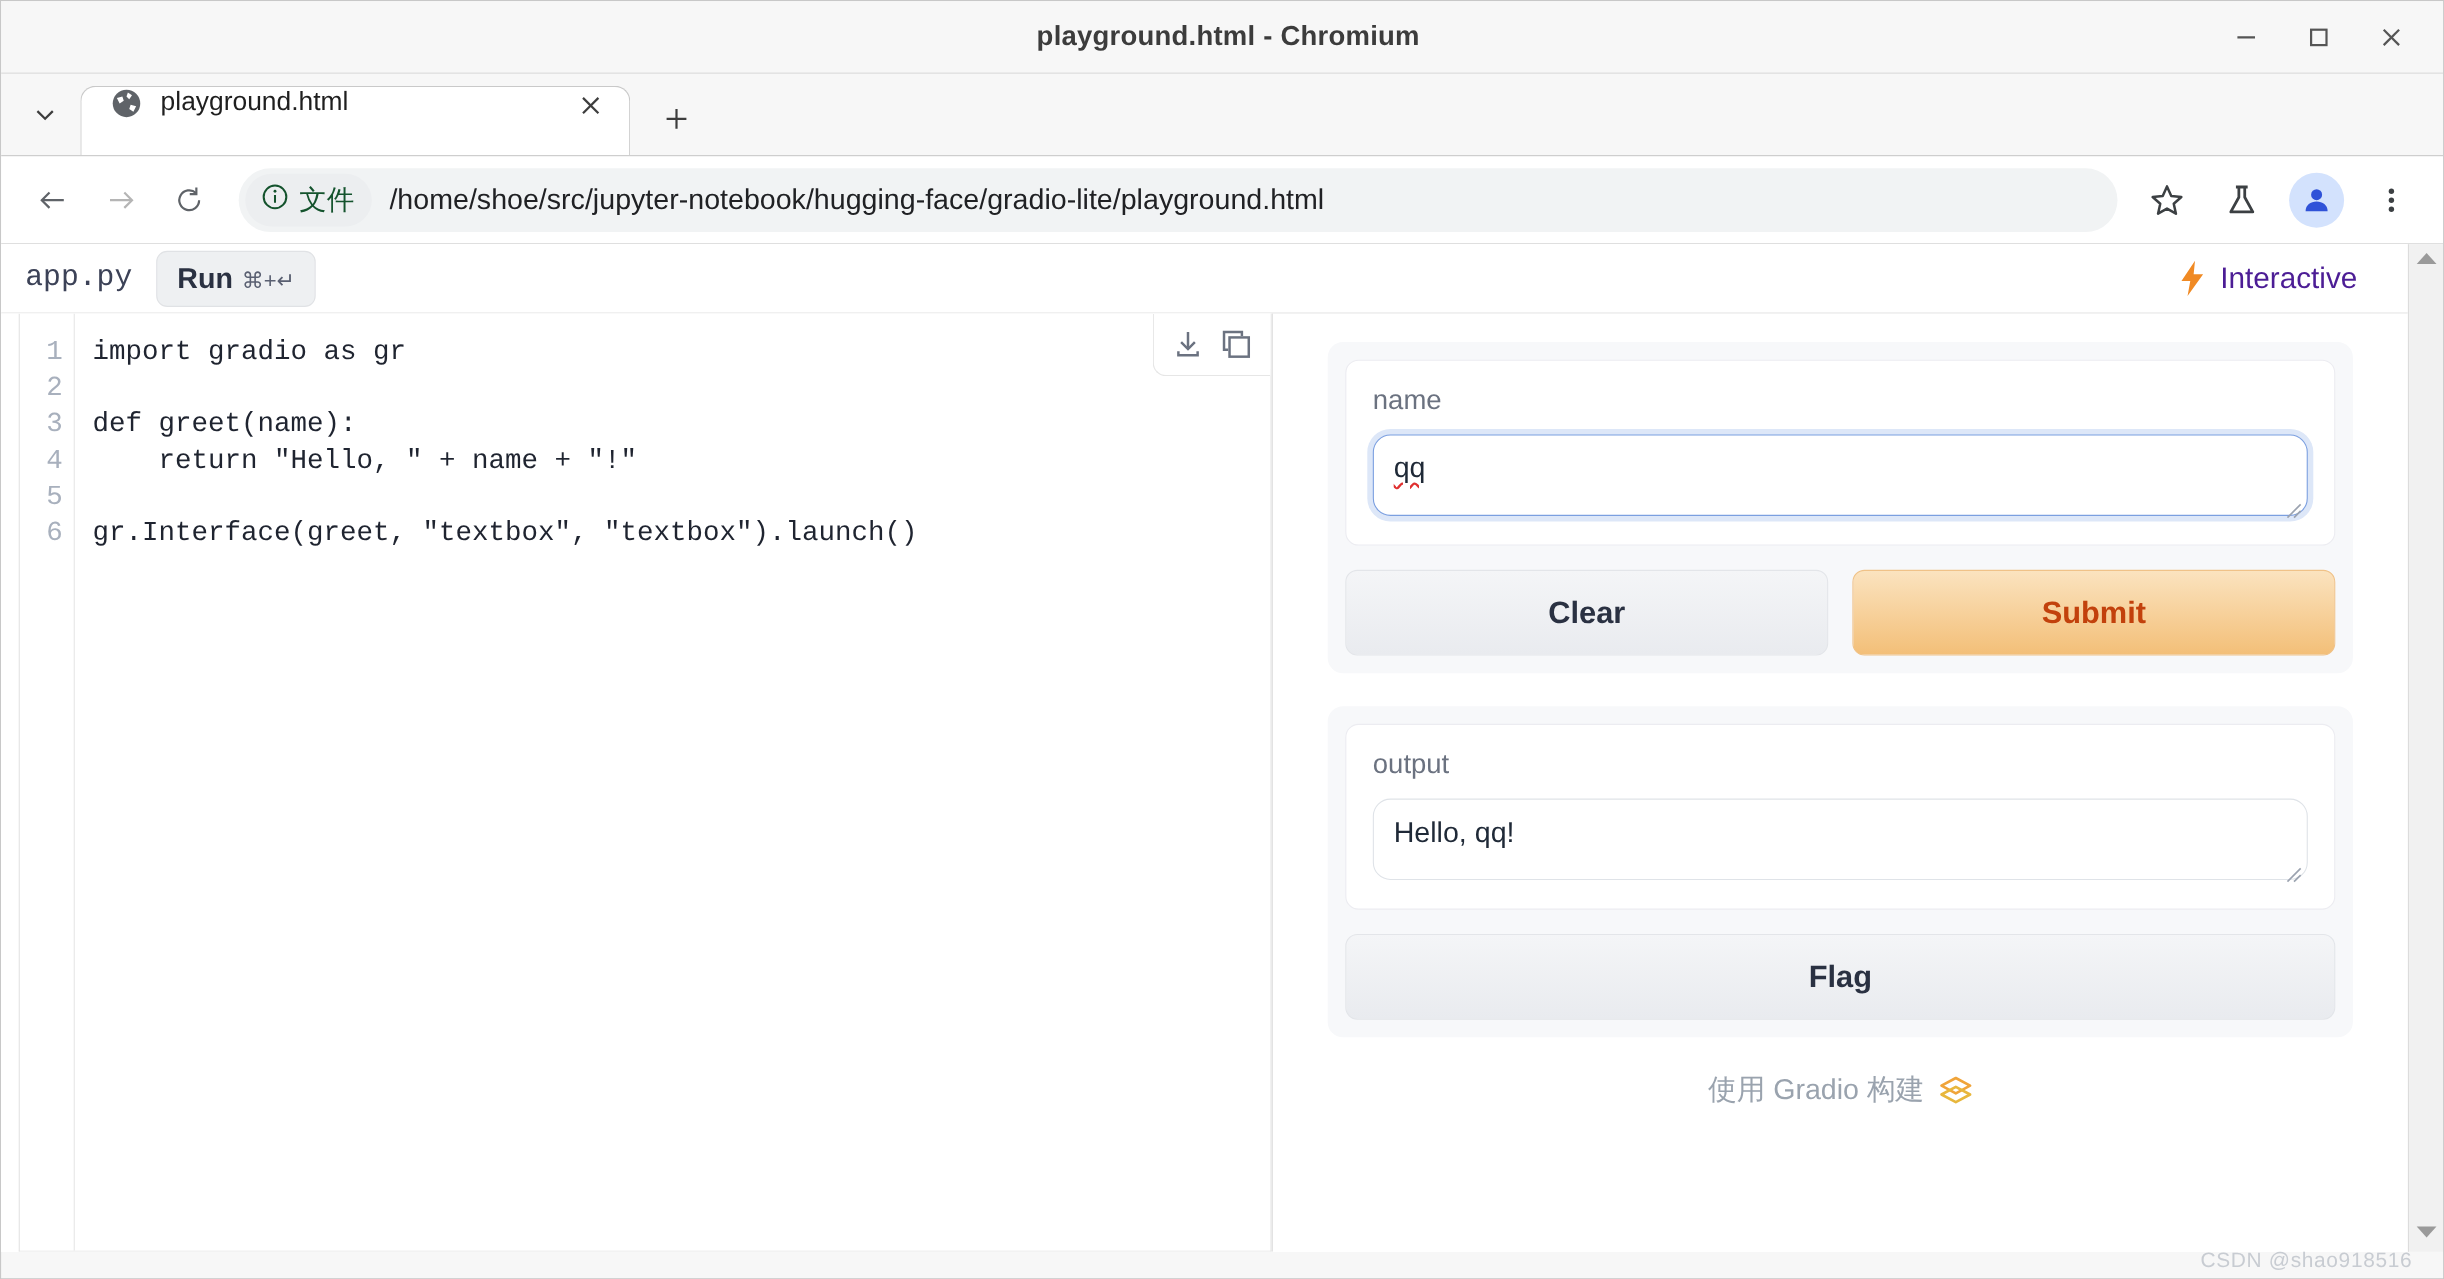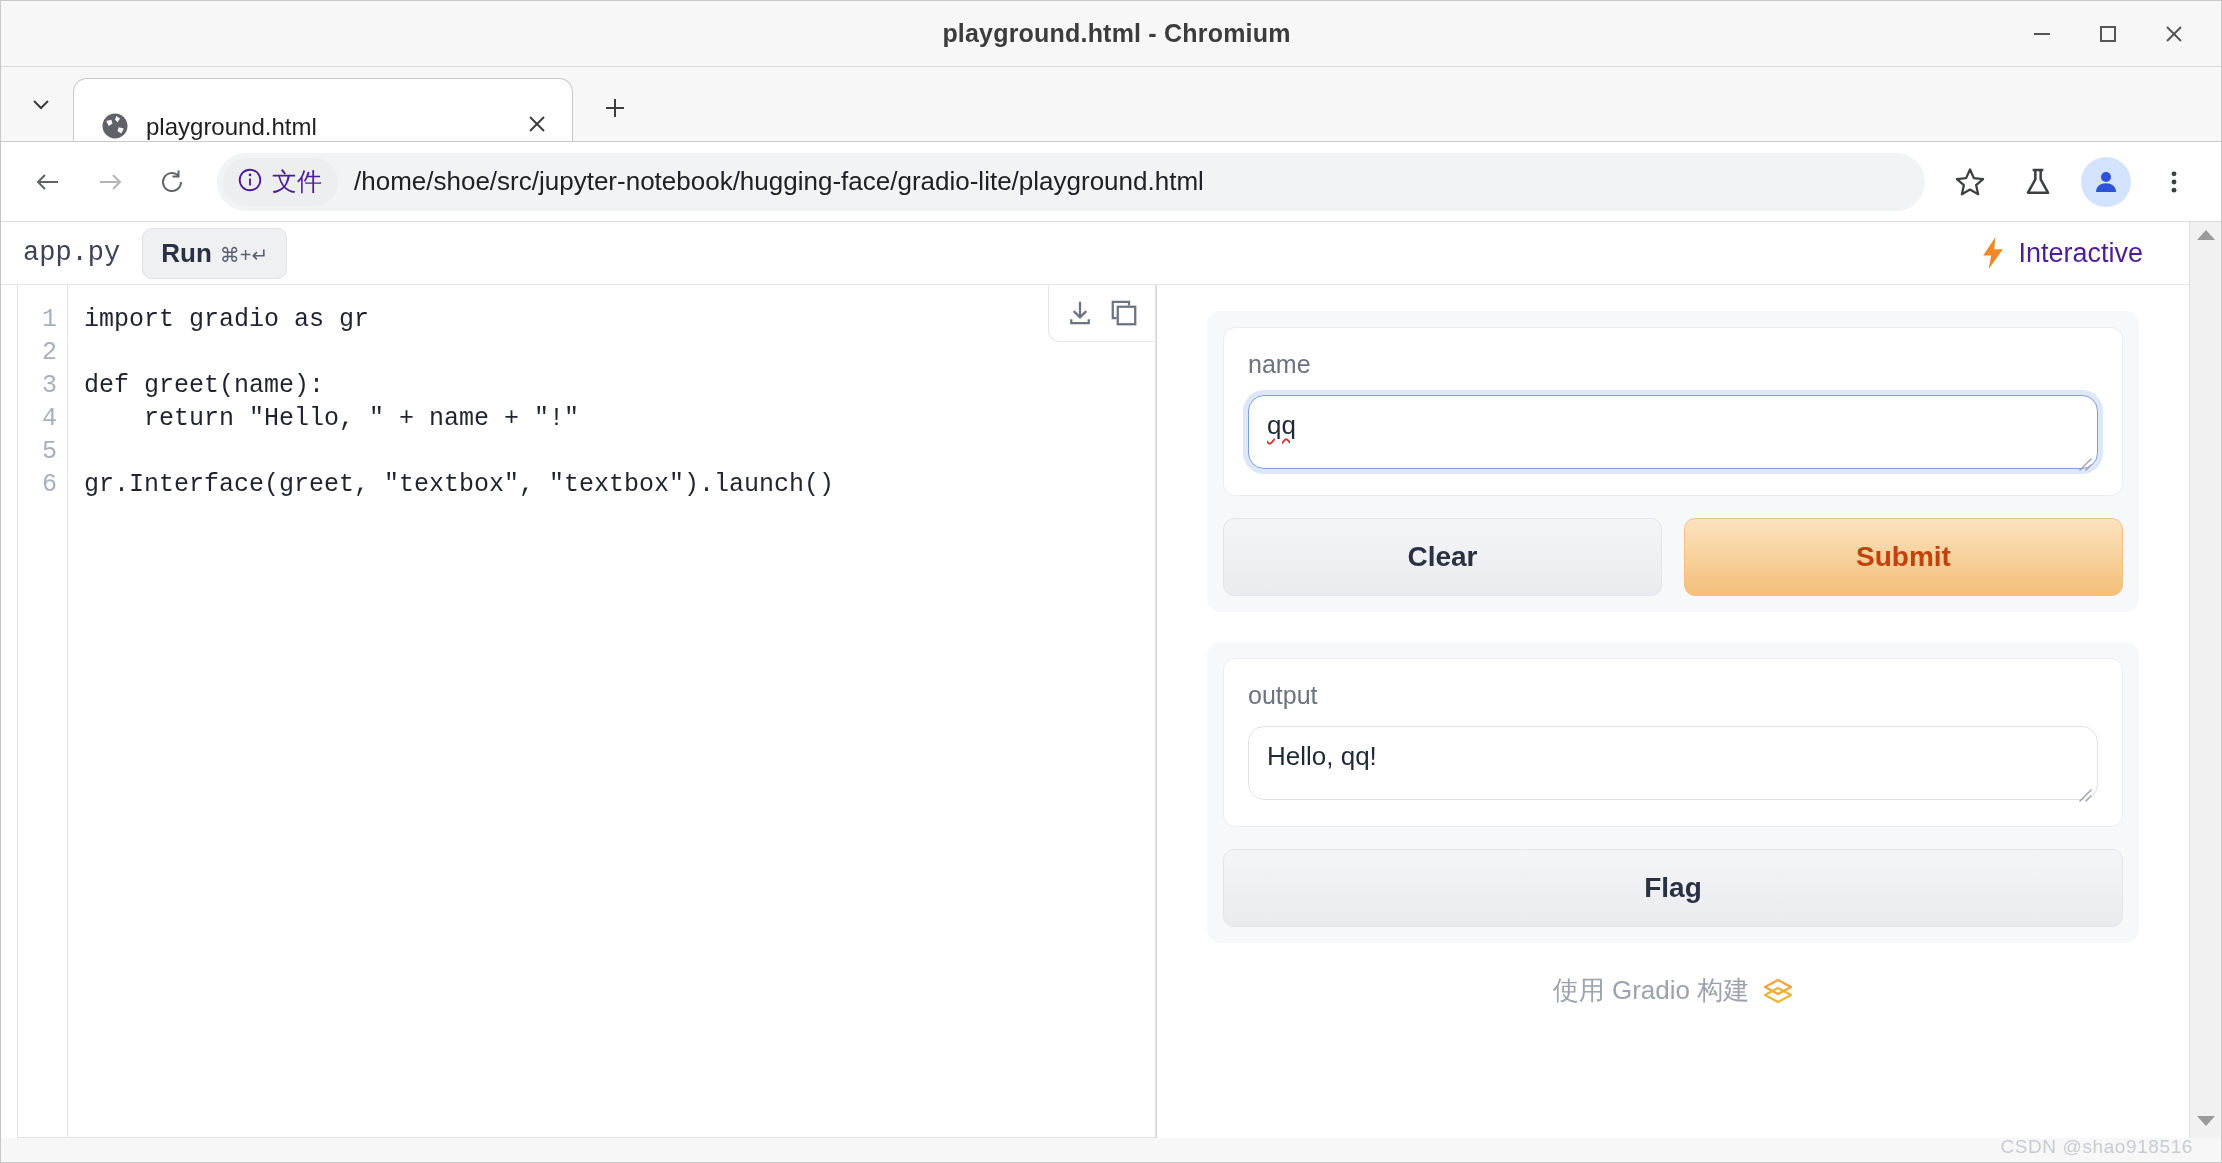--- a/index.html
+++ b/index.html
@@ -49,21 +49,21 @@
     display: flex; align-items: flex-end;
     padding-left: 8px;
   }
   .tab-list-btn {
     width: 64px; height: 75px;
     display: flex; align-items: center; justify-content: center;
     color: #3d3d3d;
   }
   .tab {
     position: relative;
-    display: flex; align-items: flex-end;
+    display: flex; align-items: flex-start;
     height: 63px;
     min-width: 500px;
     padding: 0 18px 0 26px;
     background: #ffffff;
     border: 1px solid #c9c9c9;
     border-bottom: none;
     border-radius: 14px 14px 0 0;
     gap: 16px;
   }
   .tab-favicon { width: 30px; height: 30px; flex: none; }
@@ -107,21 +107,21 @@
     border-radius: 29px;
     display: flex; align-items: center;
     padding-left: 6px;
     position: relative;
   }
   .omnibox-chip {
     display: flex; align-items: center; gap: 9px;
     height: 48px; padding: 0 16px 0 14px;
     border-radius: 24px;
     background: #eceef0;
-    color: #4c1d95;
+    color: #14532d;
   }
   .omnibox-chip-label { font-size: 25px; }
   .omnibox-url {
     margin-left: 16px;
     font-size: 26px; color: #202124;
     white-space: nowrap; overflow: hidden;
   }
   .tool-icons { display: flex; align-items: center; gap: 10px; }
   .tool-icon {
     width: 58px; height: 58px;

